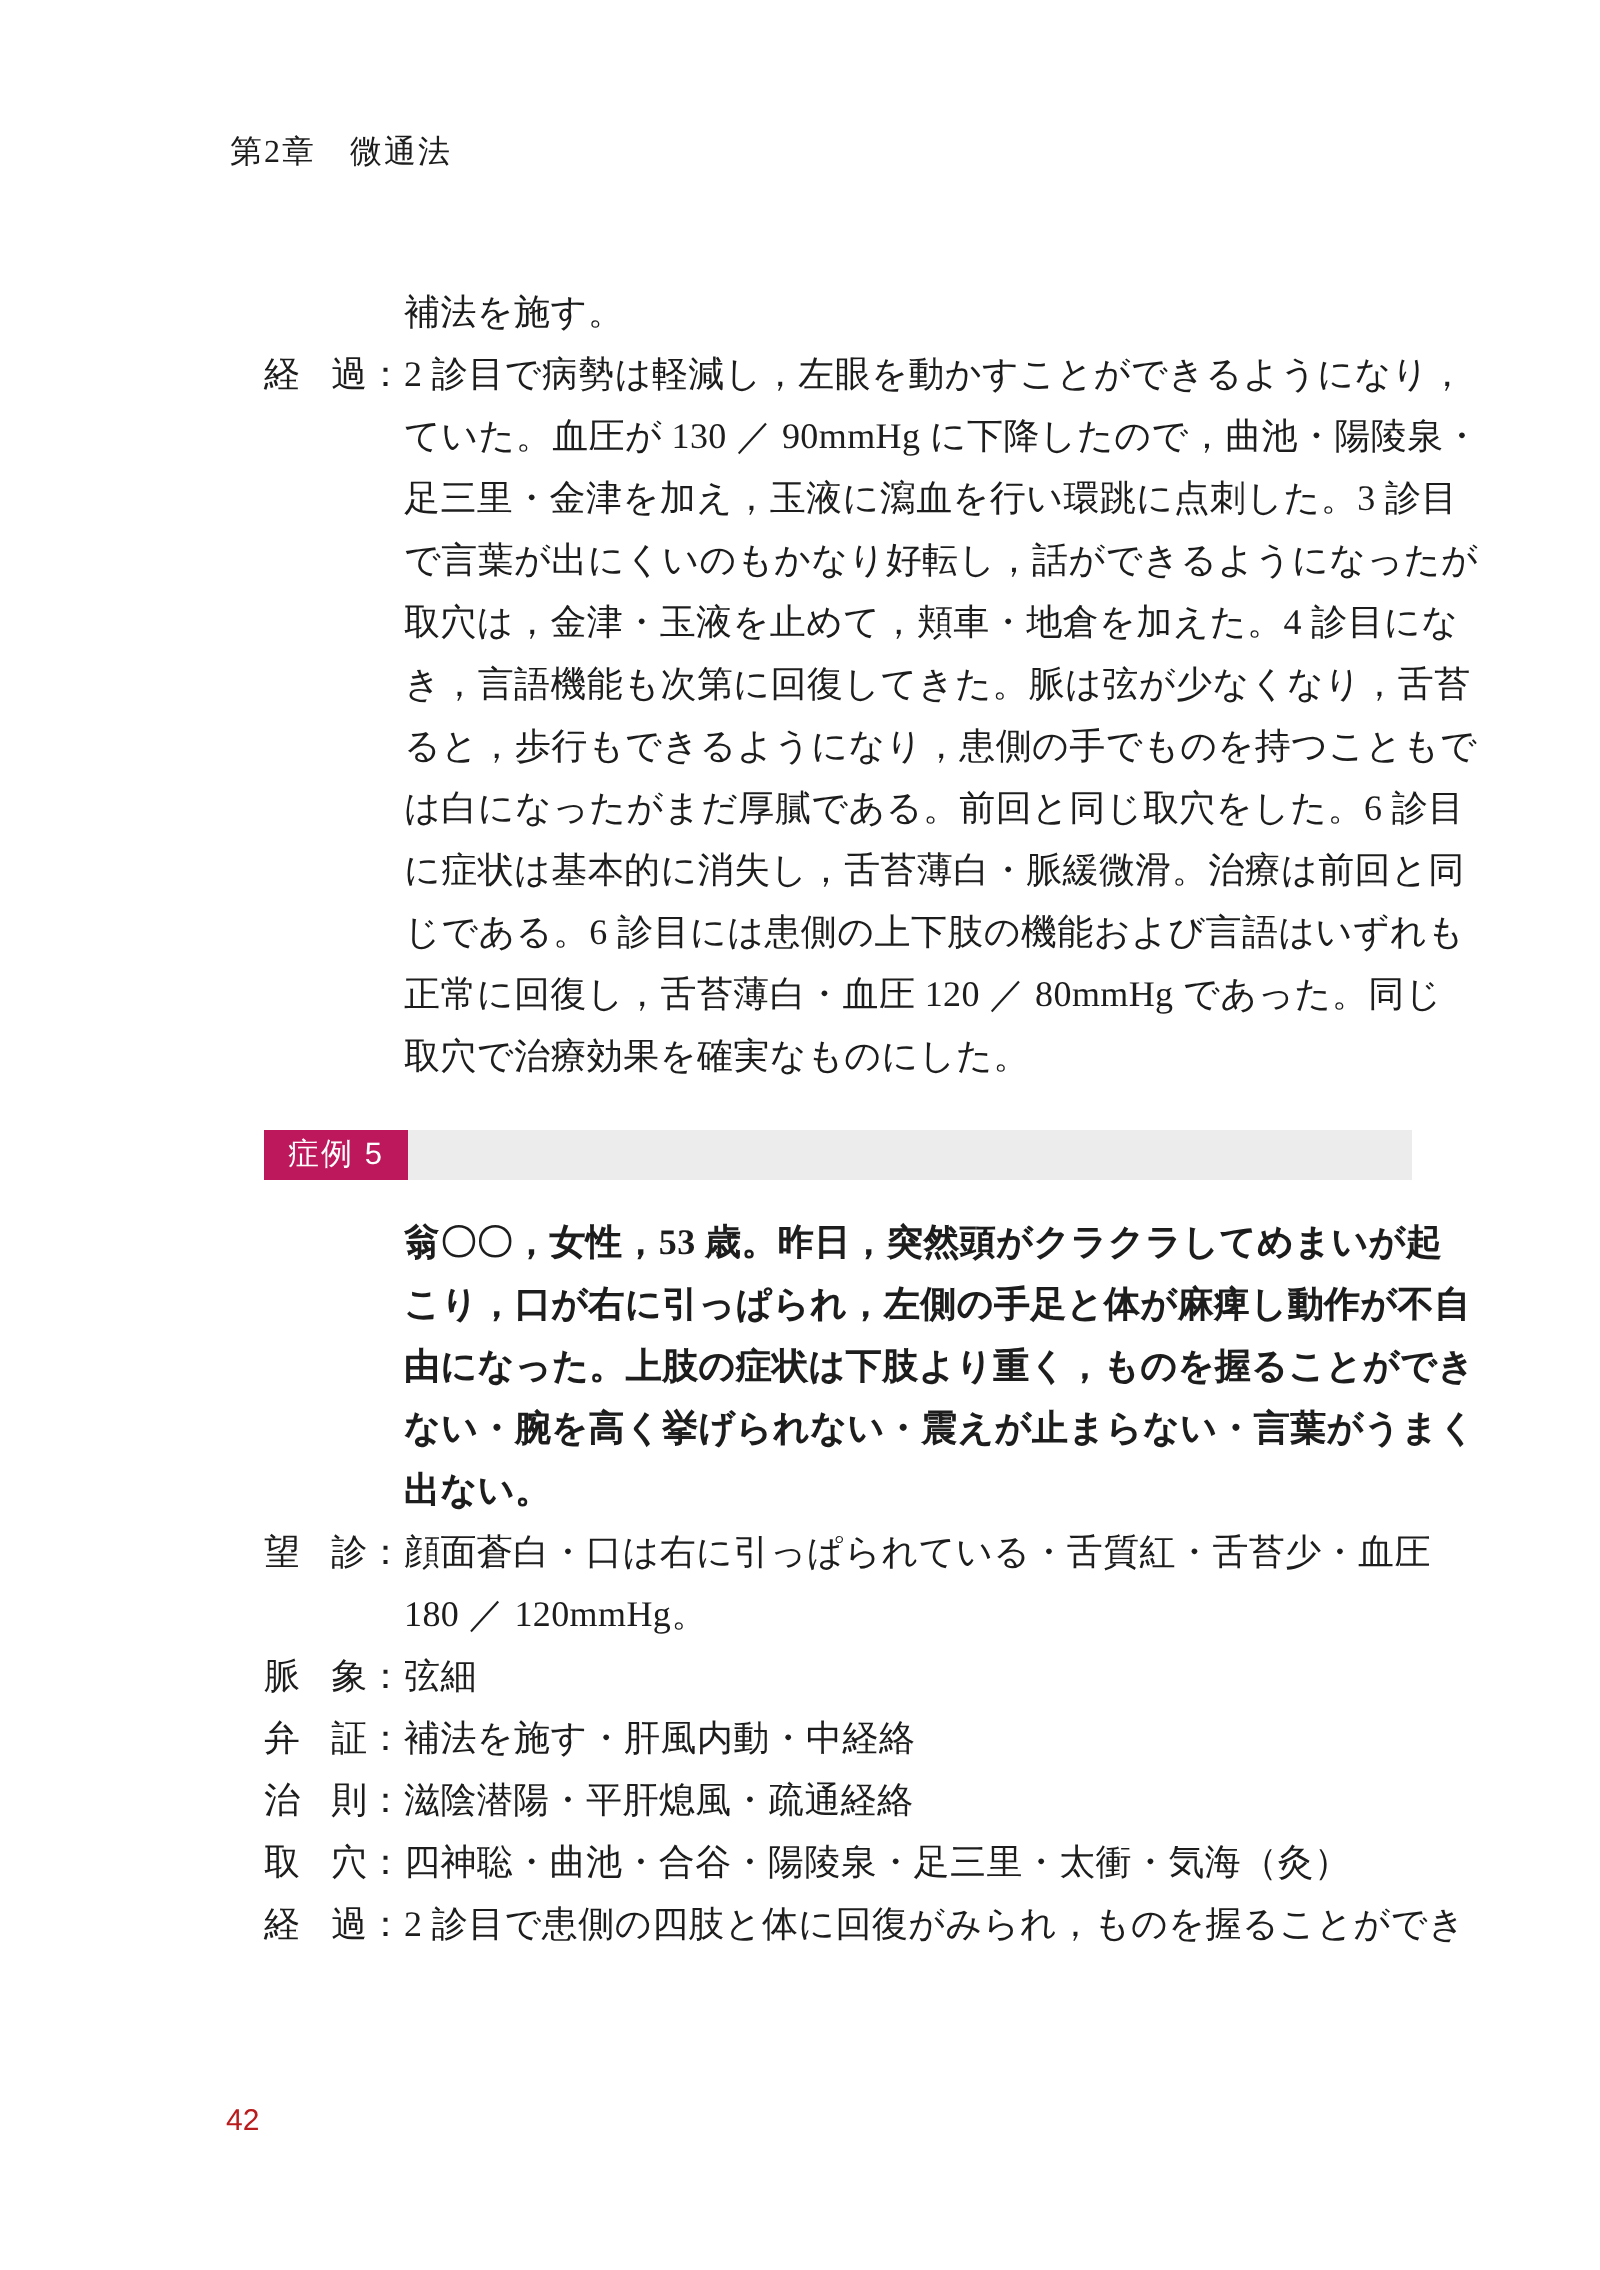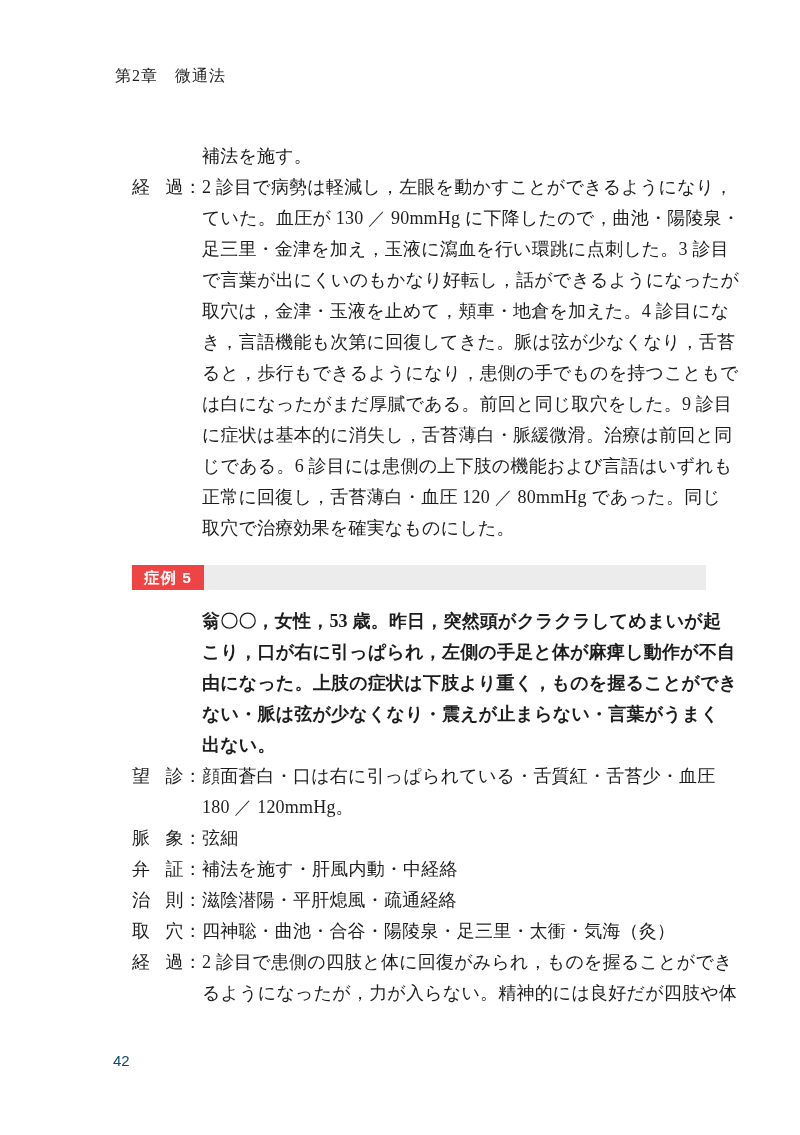--- a/index.html
+++ b/index.html
@@ -24,31 +24,31 @@
   }
   .ln { white-space:nowrap; height:31px; }
   .indent { padding-left:70px; }
   .entry { position:relative; padding-left:70px; }
   .lbl {
     position:absolute; left:0; top:0;
     width:70px; display:flex; justify-content:space-between;
   }
   .badge-row { display:flex; margin-top:21px; height:25px; }
   .badge {
-    width:72px; background:#ef4444; color:#ffffff;
+    width:72px; background:#be185d; color:#ffffff;
     font-family:"Liberation Sans","DejaVu Sans",sans-serif;
-    font-weight:bold; font-size:15.5px; line-height:25px;
+    font-weight:normal; font-size:15.5px; line-height:25px;
     text-align:center; letter-spacing:1px;
   }
   .badge-bar { width:502px; background:#ececec; }
   .intro { margin-top:16px;font-weight:bold; }
   .page-number {
     position:absolute; left:113px; top:1052px;
     font-family:"Liberation Sans","DejaVu Sans",sans-serif;
-    font-size:15px; color:#0c4a6e;
+    font-size:15px; color:#b91c1c;
   }
 </style>
 </head>
 <body>
 
 <div class="page">
 
   <div class="chapter-header">第2章　微通法</div>
 
   <main class="content">
@@ -60,37 +60,37 @@
         <span>経</span>
         <span>過：</span>
       </span>
       <div class="ln">2 診目で病勢は軽減し，左眼を動かすことができるようになり，</div>
       <div class="ln">ていた。血圧が 130 ／ 90mmHg に下降したので，曲池・陽陵泉・</div>
       <div class="ln">足三里・金津を加え，玉液に瀉血を行い環跳に点刺した。3 診目</div>
       <div class="ln">で言葉が出にくいのもかなり好転し，話ができるようになったが</div>
       <div class="ln">取穴は，金津・玉液を止めて，頬車・地倉を加えた。4 診目にな</div>
       <div class="ln">き，言語機能も次第に回復してきた。脈は弦が少なくなり，舌苔</div>
       <div class="ln">ると，歩行もできるようになり，患側の手でものを持つこともで</div>
-      <div class="ln">は白になったがまだ厚膩である。前回と同じ取穴をした。9 診目</div>
+      <div class="ln">は白になったがまだ厚膩である。前回と同じ取穴をした。6 診目</div>
       <div class="ln">に症状は基本的に消失し，舌苔薄白・脈緩微滑。治療は前回と同</div>
       <div class="ln">じである。6 診目には患側の上下肢の機能および言語はいずれも</div>
       <div class="ln">正常に回復し，舌苔薄白・血圧 120 ／ 80mmHg であった。同じ</div>
       <div class="ln">取穴で治療効果を確実なものにした。</div>
     </div>
 
     <div class="badge-row">
       <span class="badge">症例 5</span>
       <span class="badge-bar"></span>
     </div>
 
     <div class="intro indent">
       <div class="ln">翁〇〇，女性，53 歳。昨日，突然頭がクラクラしてめまいが起</div>
       <div class="ln">こり，口が右に引っぱられ，左側の手足と体が麻痺し動作が不自</div>
       <div class="ln">由になった。上肢の症状は下肢より重く，ものを握ることができ</div>
-      <div class="ln">ない・脈は弦が少なくなり・震えが止まらない・言葉がうまく</div>
+      <div class="ln">ない・腕を高く挙げられない・震えが止まらない・言葉がうまく</div>
       <div class="ln">出ない。</div>
     </div>
 
     <div class="entry">
       <span class="lbl">
         <span>望</span>
         <span>診：</span>
       </span>
       <div class="ln">顔面蒼白・口は右に引っぱられている・舌質紅・舌苔少・血圧</div>
       <div class="ln">180 ／ 120mmHg。</div>
@@ -127,20 +127,19 @@
       </span>
       <div class="ln">四神聡・曲池・合谷・陽陵泉・足三里・太衝・気海（灸）</div>
     </div>
 
     <div class="entry">
       <span class="lbl">
         <span>経</span>
         <span>過：</span>
       </span>
       <div class="ln">2 診目で患側の四肢と体に回復がみられ，ものを握ることができ</div>
-      <div class="ln">るようになったが，力が入らない。精神的には良好だが四肢や体</div>
     </div>
 
   </main>
 
   <div class="page-number">42</div>
 
 </div>
 
 </body></html>

